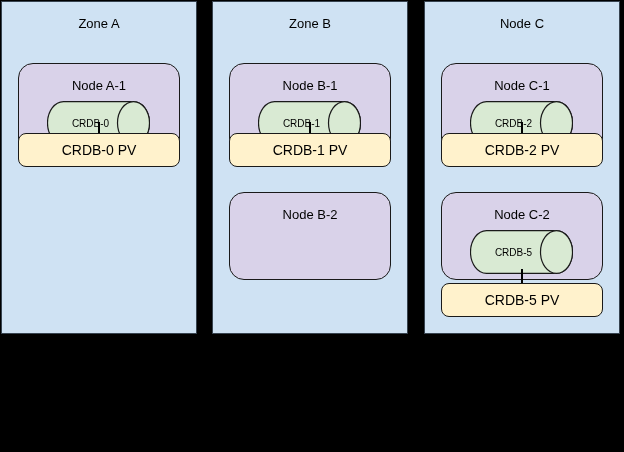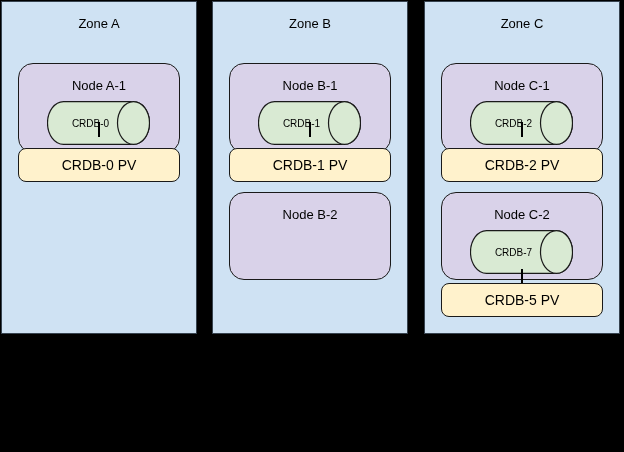--- a/index.html
+++ b/index.html
@@ -85,21 +85,21 @@
     height: 34px;
     background: var(--pv-fill, #fff2cc);
     border: 1px solid var(--pv-border, #1a1a1a);
     border-radius: 8px;
     box-sizing: border-box;
     display: flex;
     align-items: center;
     justify-content: center;
     font-size: 14px;
   }
-  .pv-1 { top: 146px; }
+  .pv-1 { top: 131px; }
   .pv-2 { top: 281px; }
   .connector {
     position: absolute;
     left: 96px;
     width: 2px;
     background: var(--connector, #000);
   }
   .connector-1 { top: 120px; height: 15px; }
   .connector-2 { top: 267px; height: 14px; }
   .zone-a { left: 1px; }
@@ -144,21 +144,21 @@
     <div class="connector connector-1"></div>
     <div class="pv pv-1">
       <span>CRDB-1 PV</span>
     </div>
     <div class="node node-2">
       <div class="node-label">Node B-2</div>
     </div>
   </div>
 
   <div class="zone zone-c">
-    <div class="zone-label">Zone C</div>
+    <div class="zone-label">Node C</div>
     <div class="node node-1">
       <div class="node-label">Node C-1</div>
       <div class="cylinder">
         <svg width="103" height="44" viewBox="0 0 103 44">
           <path class="cyl-shape" d="M 16.5 0.6 H 86.5 A 16 21.4 0 0 1 86.5 43.4 H 16.5 A 16 21.4 0 0 1 16.5 0.6 Z"></path>
           <ellipse class="cyl-shape" cx="86.5" cy="22" rx="16" ry="21.4"></ellipse>
         </svg>
         <div class="cyl-label">CRDB-2</div>
       </div>
     </div>
@@ -166,21 +166,21 @@
     <div class="pv pv-1">
       <span>CRDB-2 PV</span>
     </div>
     <div class="node node-2">
       <div class="node-label">Node C-2</div>
       <div class="cylinder">
         <svg width="103" height="44" viewBox="0 0 103 44">
           <path class="cyl-shape" d="M 16.5 0.6 H 86.5 A 16 21.4 0 0 1 86.5 43.4 H 16.5 A 16 21.4 0 0 1 16.5 0.6 Z"></path>
           <ellipse class="cyl-shape" cx="86.5" cy="22" rx="16" ry="21.4"></ellipse>
         </svg>
-        <div class="cyl-label">CRDB-7</div>
+        <div class="cyl-label">CRDB-5</div>
       </div>
     </div>
     <div class="connector connector-2"></div>
     <div class="pv pv-2">
       <span>CRDB-5 PV</span>
     </div>
   </div>
 
 </div>
 

